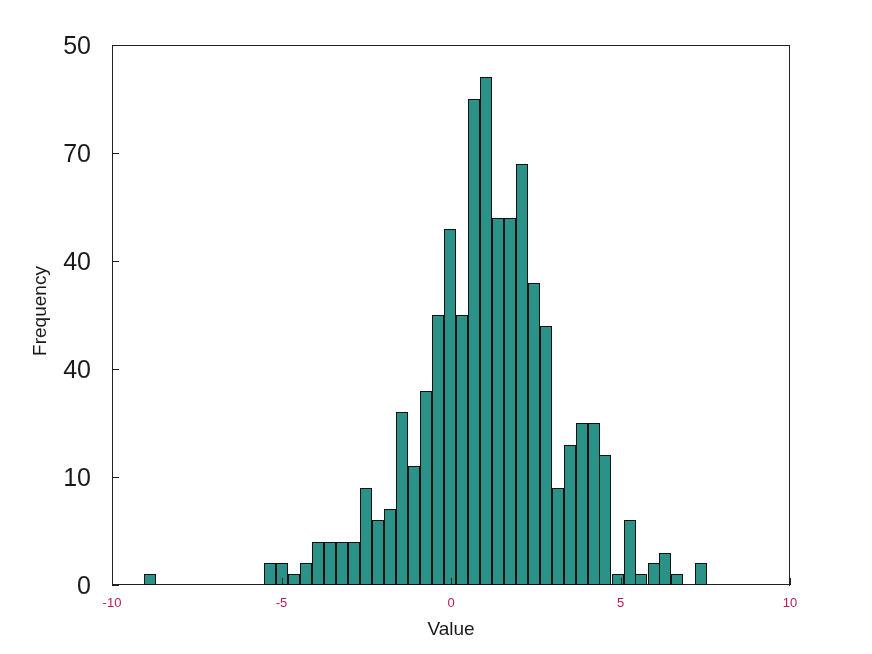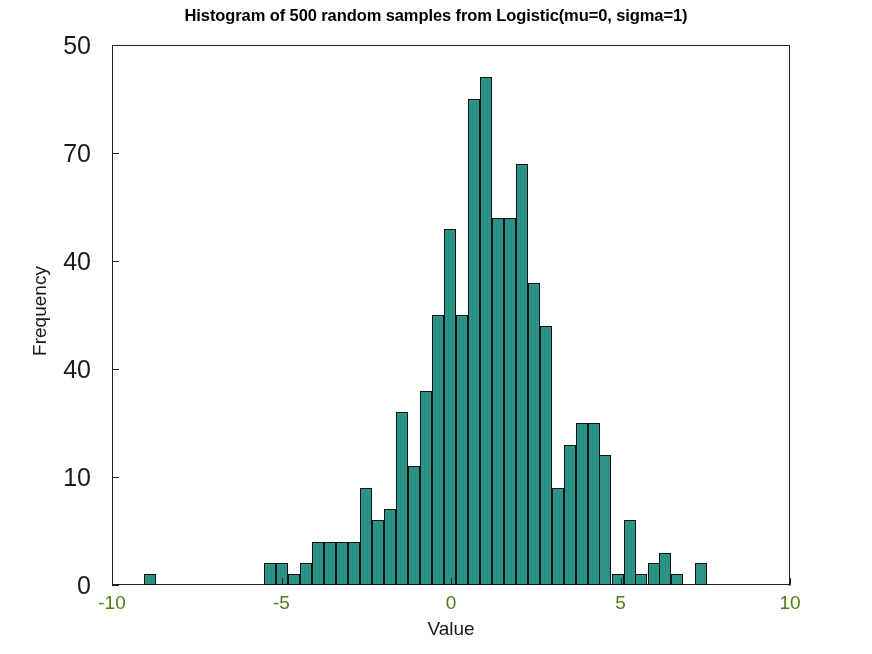--- a/index.html
+++ b/index.html
@@ -81,22 +81,22 @@
     width: 7px;
     height: 1.3px;
     background: #202020;
   }
   .xtick-wrap {
     position: absolute;
     top: 592px;
     width: 70px;
     margin-left: -35px;
     text-align: center;
-    font-size: 19px;
-    color: #4d7c0f;
+    font-size: 13px;
+    color: #be185d;
     line-height: 22px;
   }
   .xtick-mark {
     position: absolute;
     top: 578px;
     width: 1.3px;
     height: 7px;
     background: #202020;
   }
   #xlabel {
@@ -118,21 +118,20 @@
     color: #1a1a1a;
     transform: rotate(-90deg);
     transform-origin: center center;
   }
 </style>
 </head>
 <body>
 
 <div id="figure">
 
-  <div id="chart-title">Histogram of 500 random samples from Logistic(mu=0, sigma=1)</div>
 
   <div id="plot-area"></div>
   <div id="plot-frame-top"></div>
   <div id="plot-frame-right"></div>
 
   <div id="bars-layer">
       <div class="bar" style="position: absolute; left: 144.205px; top: 574.2px; width: 12.0006px; height: 10.8px; background: rgb(43, 146, 135); border-color: rgb(17, 17, 17);"></div>
       <div class="bar" style="position: absolute; left: 264.211px; top: 563.4px; width: 12.0006px; height: 21.6px; background: rgb(43, 146, 135); border-color: rgb(17, 17, 17);"></div>
       <div class="bar" style="position: absolute; left: 276.076px; top: 563.4px; width: 12.0006px; height: 21.6px; background: rgb(43, 146, 135); border-color: rgb(17, 17, 17);"></div>
       <div class="bar" style="position: absolute; left: 288.28px; top: 574.2px; width: 12.0006px; height: 10.8px; background: rgb(43, 146, 135); border-color: rgb(17, 17, 17);"></div>

